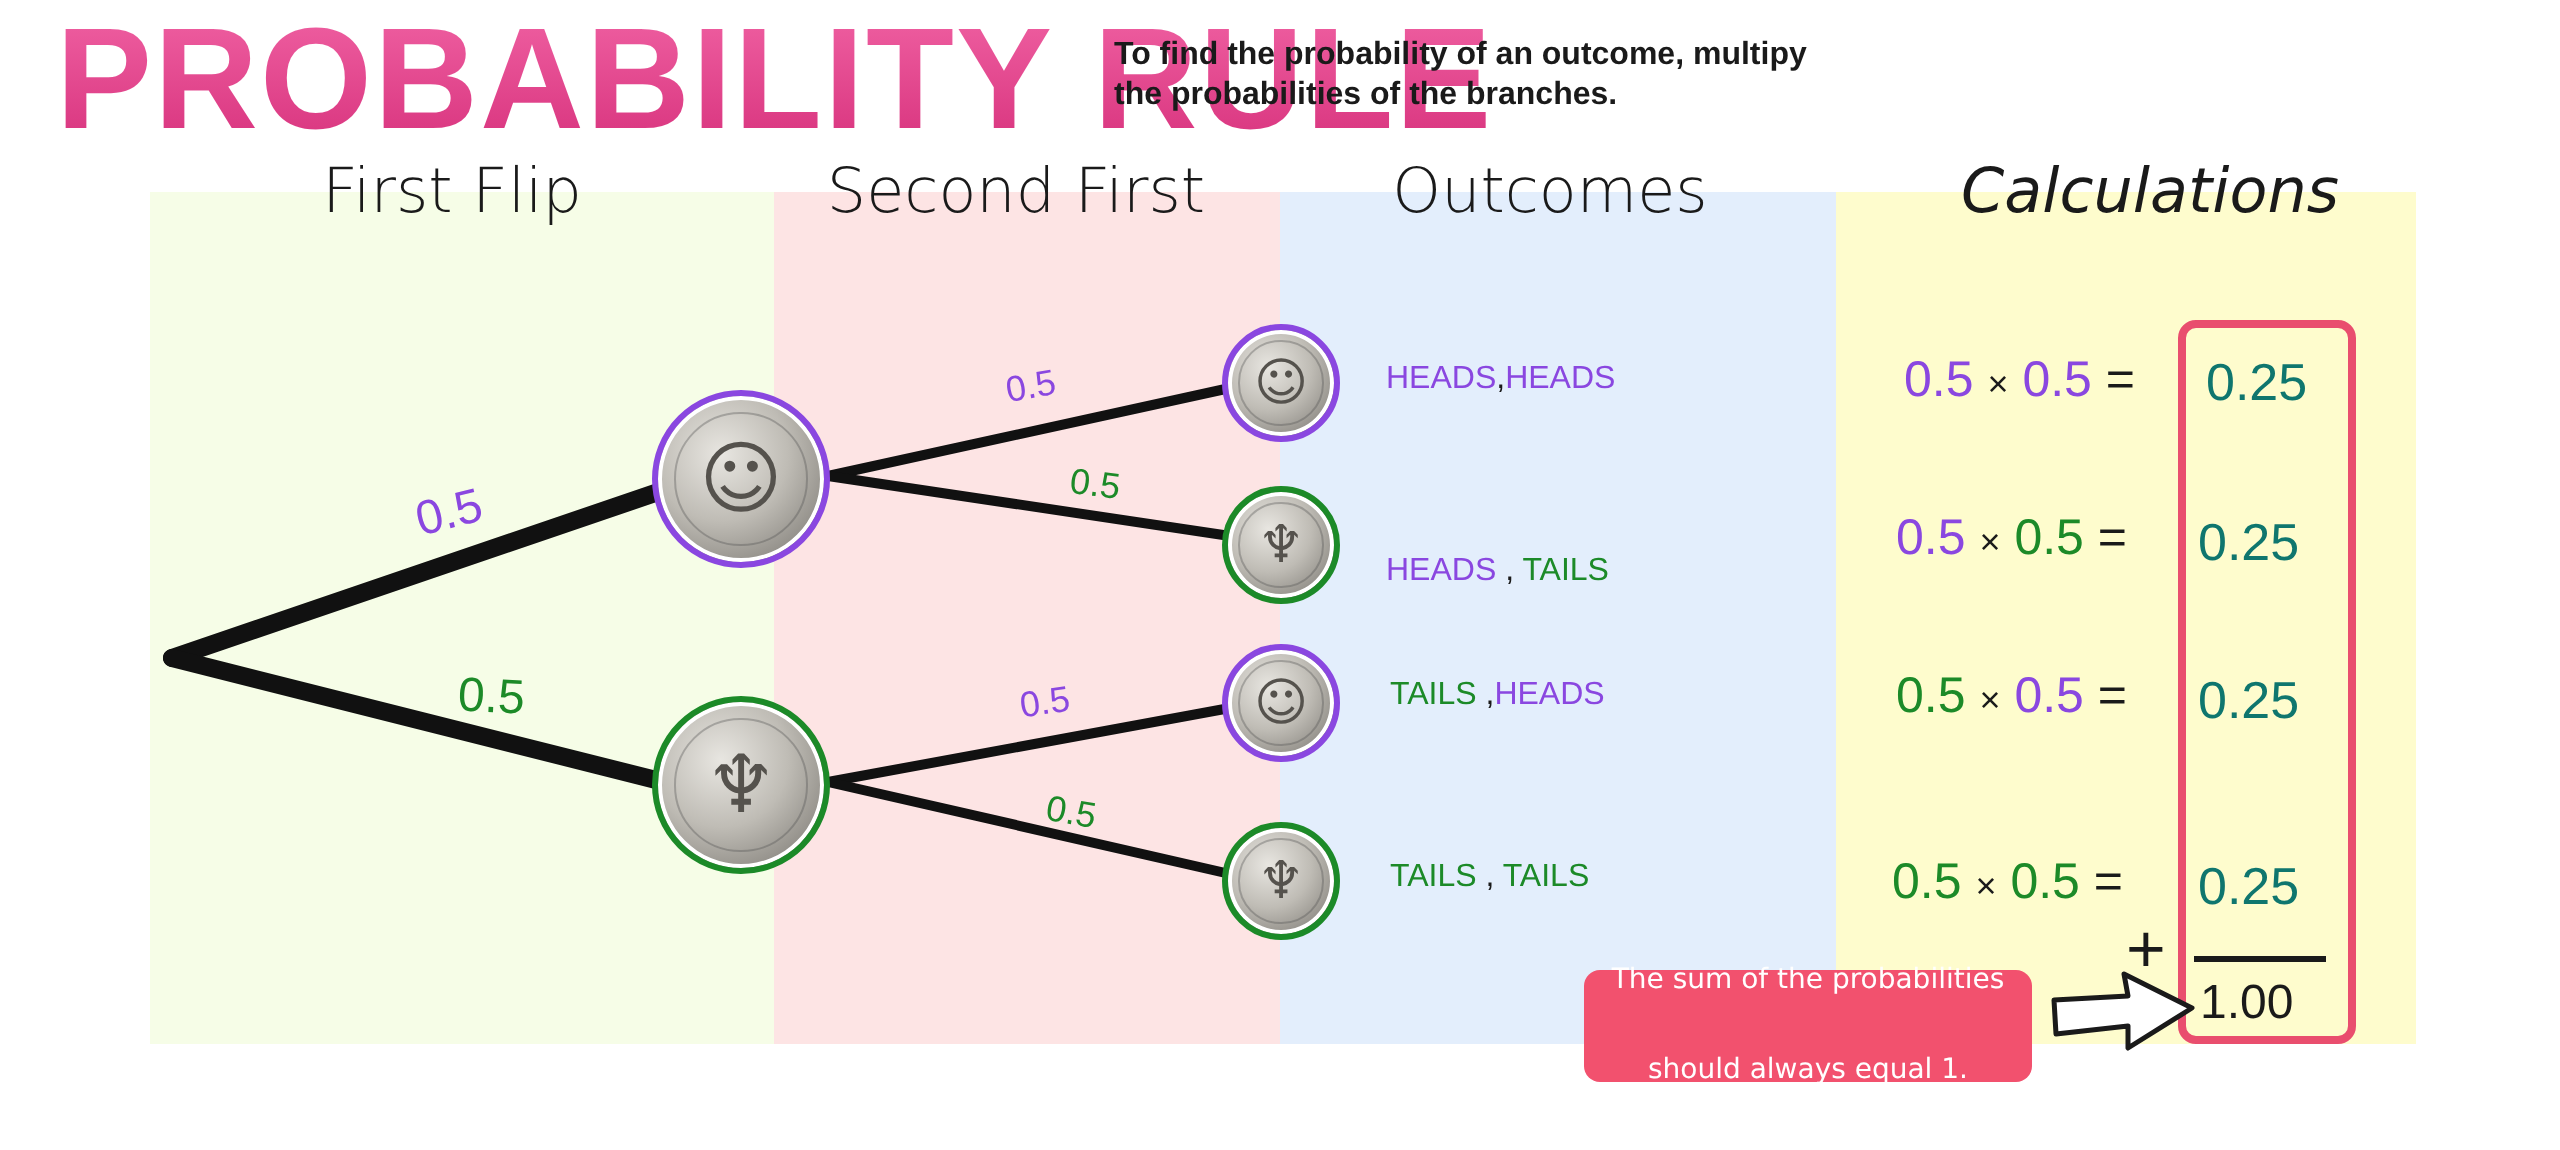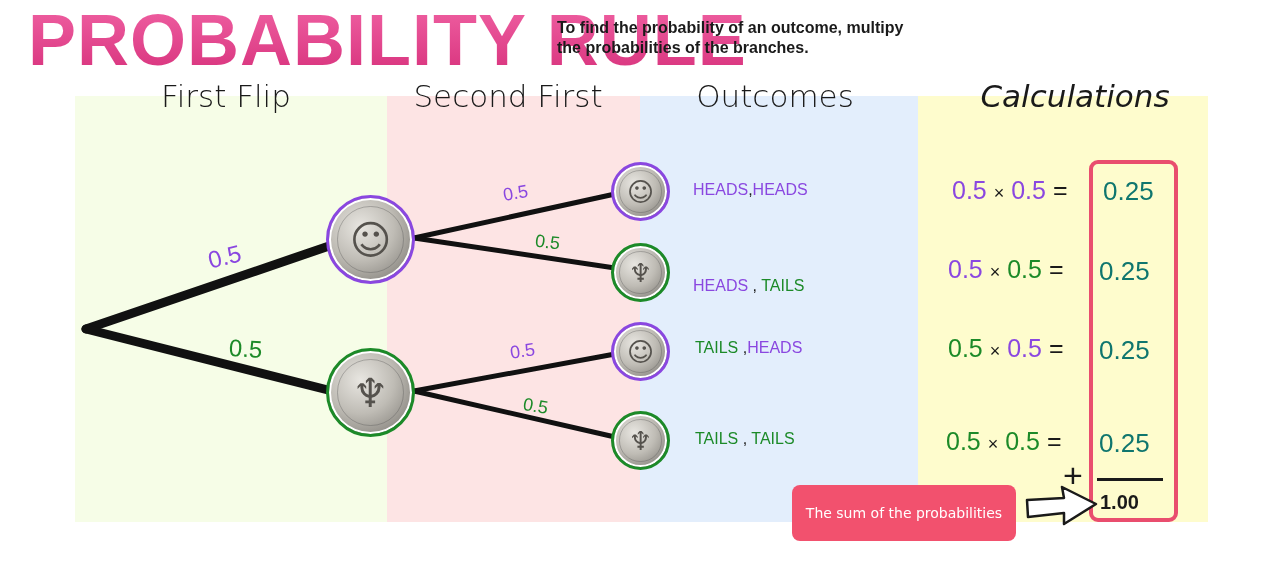--- a/index.html
+++ b/index.html
@@ -18,21 +18,21 @@
   .prob { font-family:"Liberation Sans", sans-serif; font-size:18px; }
   .outcome { font-family:"Liberation Sans", sans-serif; font-size:16px; line-height:30px; white-space:nowrap; }
   .calc { font-family:"Liberation Sans", sans-serif; font-size:25px; line-height:30px; white-space:nowrap; color:#1a1a1a; }
   .purple { color:#8a47e0; }
   .green { color:#1c8a28; }
   .dark { color:#1a1a1a; }
   .result { font-family:"Liberation Sans", sans-serif; font-size:26px; line-height:30px; color:#0f766e; }
   .box { left:1089px; top:160px; width:89px; height:362px; border:4px solid #e94e6e; border-radius:9px; box-sizing:border-box; }
   .plus { left:1063px; top:455px; font-family:"Liberation Sans", sans-serif; font-size:34px; line-height:40px; color:#1a1a1a; }
   .sumline { left:1097px; top:478px; width:66px; height:3px; background:#1a1a1a; }
-  .total { left:1100px; top:484px; font-family:"Liberation Sans", sans-serif; font-size:20px; line-height:36px; color:#1a1a1a;font-weight:bold; }
+  .total { left:1100px; top:484px; font-family:"Liberation Sans", sans-serif; font-size:24px; line-height:36px; color:#1a1a1a; }
   .note { left:792px; top:485px; width:224px; height:56px; background:#f2516e; border-radius:8px; color:#ffffff; font-family:"DejaVu Sans", sans-serif; font-size:14px; line-height:21px; text-align:center; display:flex; flex-direction:column; justify-content:center;gap:24px; }
   .coin { position:absolute; border-radius:50%; box-sizing:border-box; background:radial-gradient(circle at 38% 35%, #e8e6e1 0%, #bfbcb5 45%, #8d8a84 80%, #6e6b66 100%); }
   .coin::after { content:""; position:absolute; left:10%; top:10%; right:10%; bottom:10%; border-radius:50%; border:1px solid rgba(80,80,80,0.35); }
   .ring-purple { border:3px solid #8a47e0; box-shadow: inset 0 0 0 2px #fff; }
   .ring-green { border:3px solid #1c8a28; box-shadow: inset 0 0 0 2px #fff; }
   .coin .glyph { position:absolute; left:0; top:0; width:100%; height:100%; display:flex; align-items:center; justify-content:center; color:#55524d; font-family:"DejaVu Sans", sans-serif; }
 </style>
 </head>
 <body>
 
@@ -132,17 +132,18 @@
 <div class="abs result" style="left:1103px;top:176px;">0.25</div>
 <div class="abs result" style="left:1099px;top:256px;">0.25</div>
 <div class="abs result" style="left:1099px;top:335px;">0.25</div>
 <div class="abs result" style="left:1099px;top:428px;">0.25</div>
 <div class="abs plus">+</div>
 <div class="abs sumline"></div>
 <div class="abs total">1.00</div>
 
 <div class="abs note">
   <div>The sum of the probabilities</div>
+  <div>should always equal 1.</div>
 </div>
 
 <svg class="abs" style="left:1024px;top:484px;" width="76" height="44">
   <path d="M3 16 L40 14 L38 3 L72 20 L40 40 L40 29 L4 33 Z" fill="#ffffff" stroke="#1a1a1a" stroke-width="2.5" stroke-linejoin="round"></path>
 </svg>
 
 </body></html>

